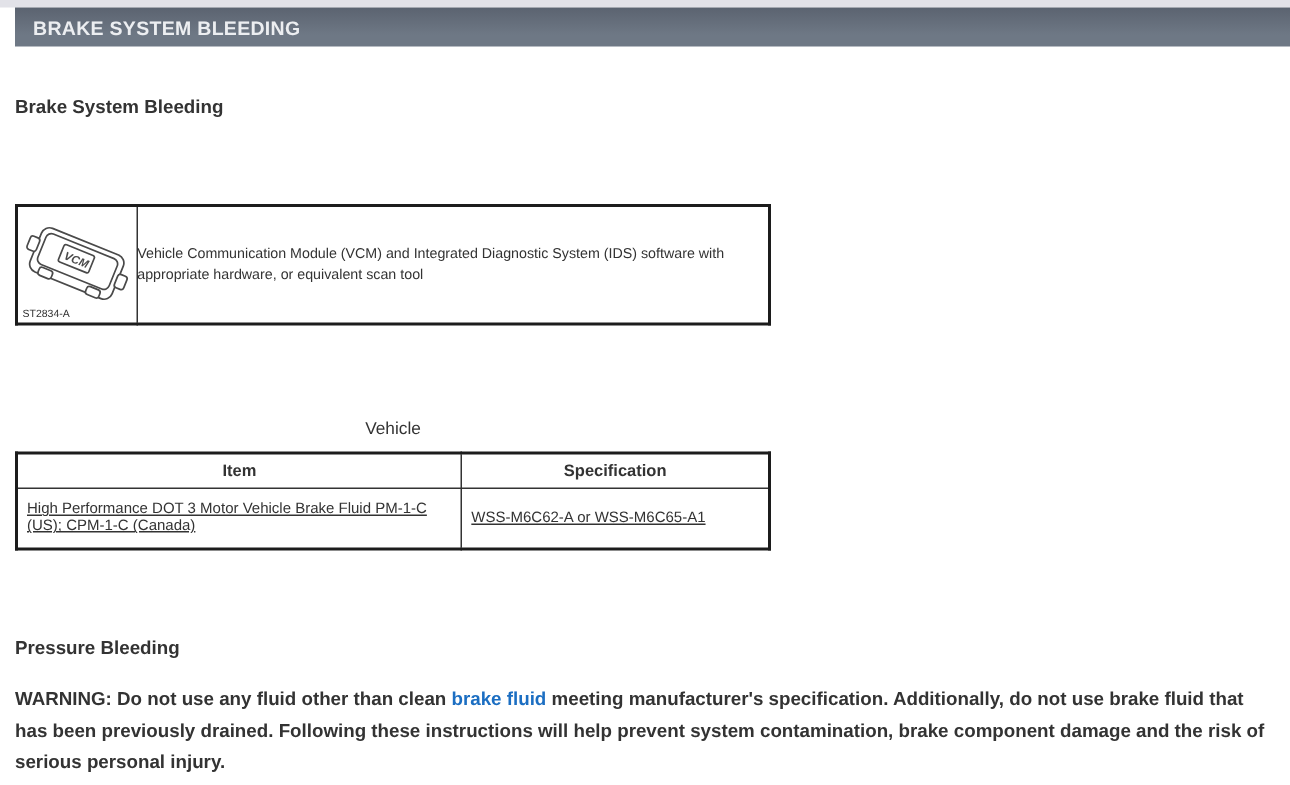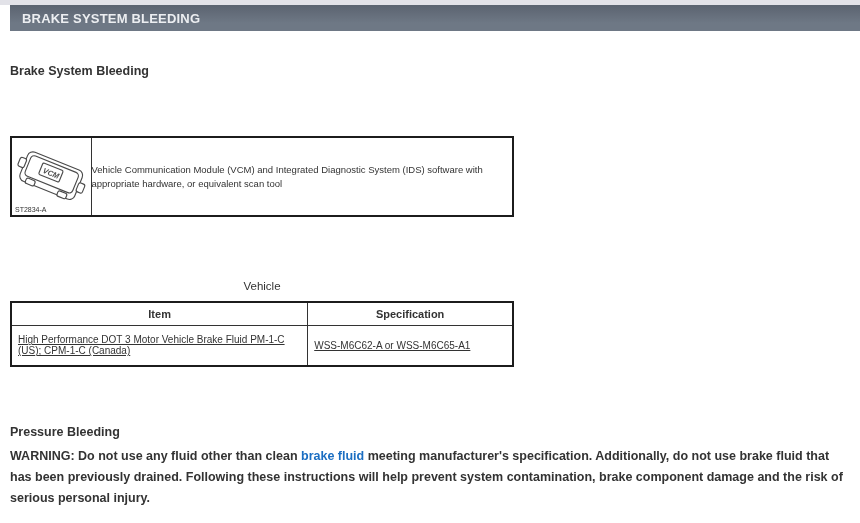--- a/index.html
+++ b/index.html
@@ -34,21 +34,21 @@
     vertical-align:middle; }
   .tool-id { position:absolute; left:3px; bottom:2px; font-size:7px; color:#333; }
 
   #material-table { top:301px; width:504px; }
   #material-table th { font-size:11px; font-weight:bold; 
     height:23px; padding:2px 4px; }
   #material-table td { font-size:10px; padding:4px 6px; height:41px; vertical-align:middle;text-decoration:underline; }
   #material-table .col-item  { width:298px; }
   #material-table .col-spec  { width:206px; }
 
-  .warning { position:absolute; left:10px; top:446px; width:844px;
+  .warning { position:absolute; left:10px; top:456px; width:844px;
     font-weight:bold; font-size:12.5px; line-height:21px; color:#333; }
   .warning a { color:var(--link,#1b6ec2); text-decoration:none; font-weight:bold; }
 
   .vcm-svg { display:block; margin:2px auto 0 auto; }
 </style>
 </head>
 <body>
 
 <div class="page">
 

